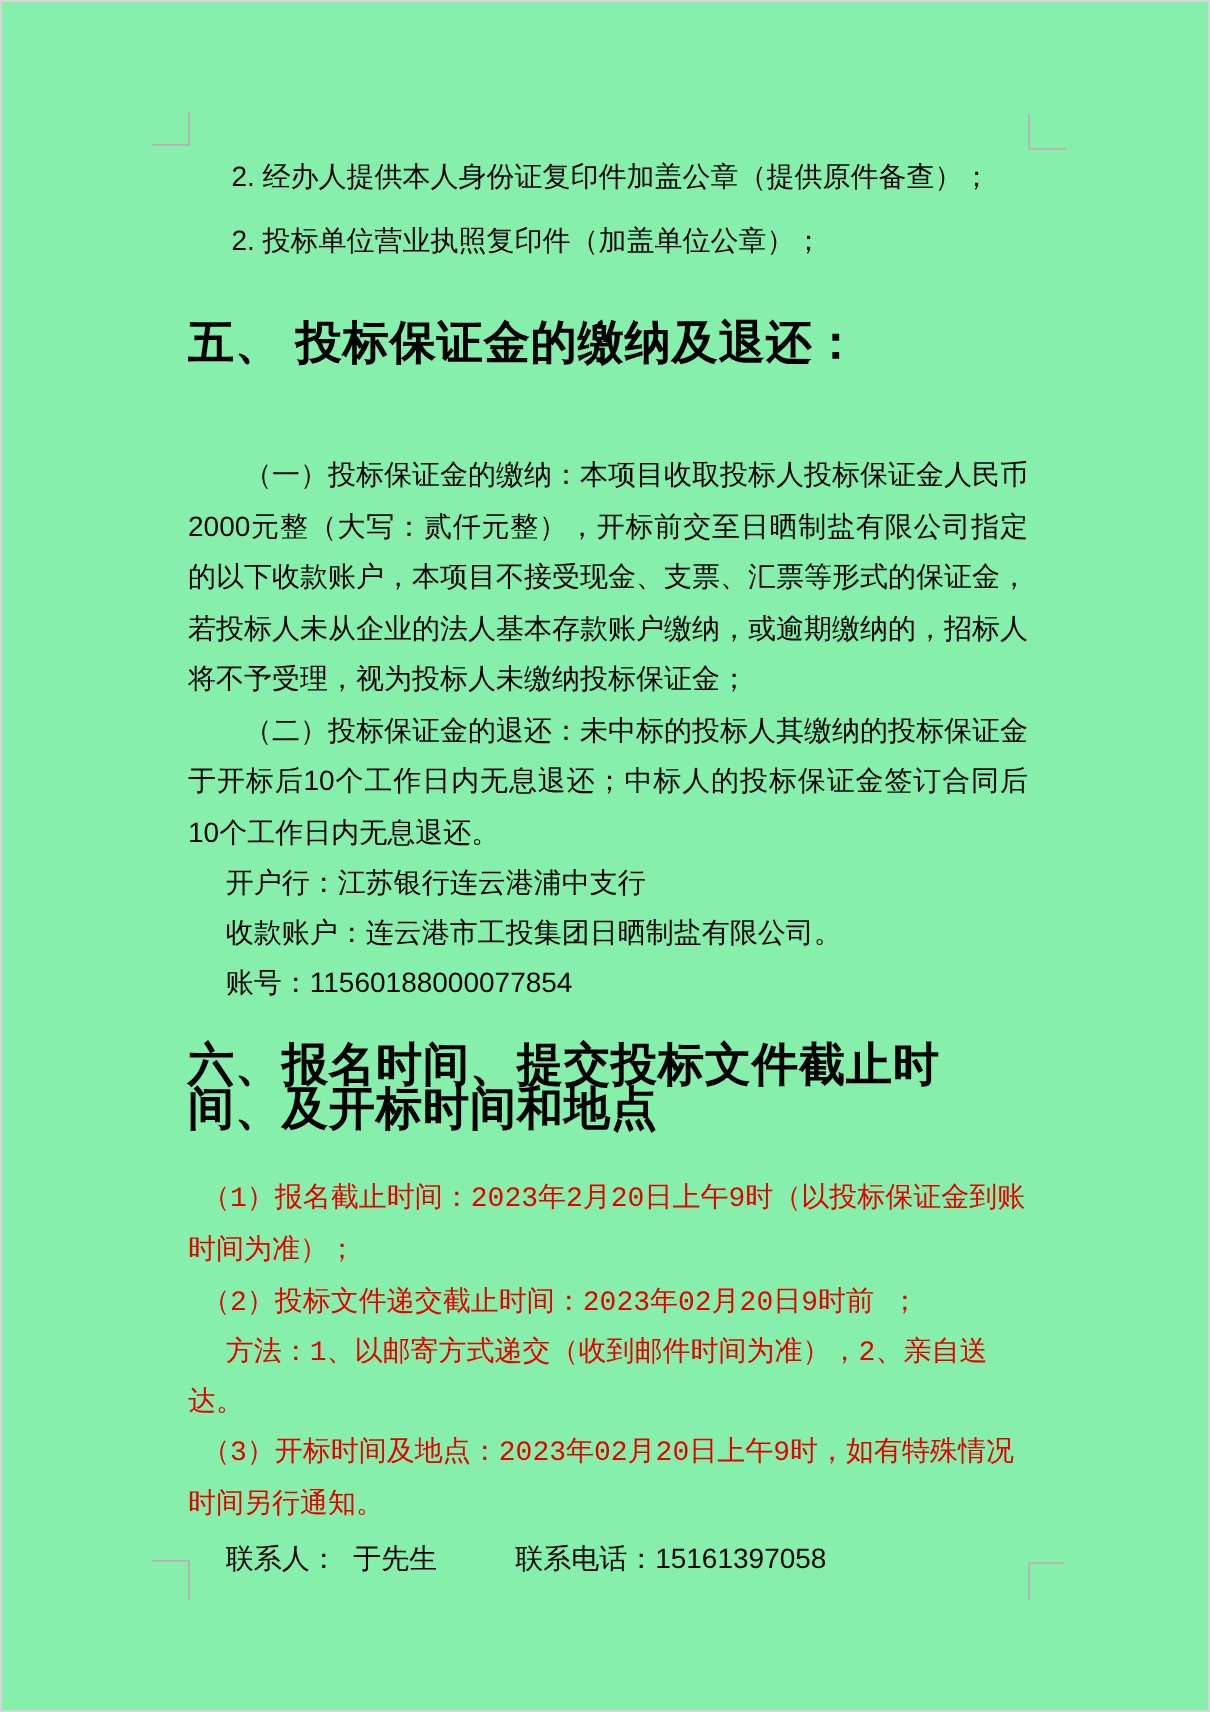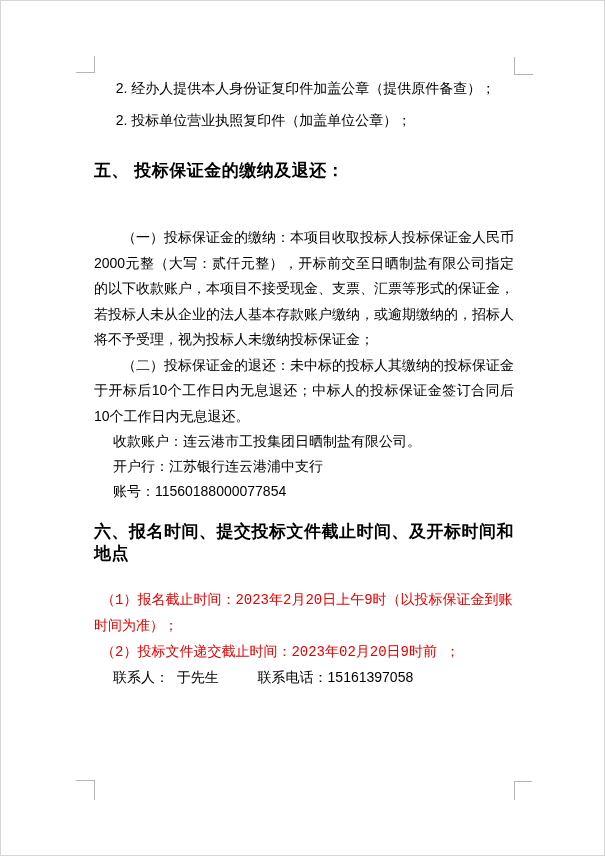--- a/index.html
+++ b/index.html
@@ -5,21 +5,21 @@
   html,body { margin:0; padding:0; }
   body {
     background:#e9e9e9;
     font-family:"Liberation Sans","DejaVu Sans",sans-serif;
     -webkit-font-smoothing:antialiased;
   }
   .page {
     position:relative;
     width:603px; height:854px;
     margin:0 auto;
-    background:#ffffff;
+    background:#86efac;
     border:1px solid #d6d6d6;
     box-sizing:content-box;
     overflow:hidden;
     color:#000;
   }
   
   .crop { position:absolute; }
   .crop.tl { left:75px; top:55px;  width:18px; height:16px; border-right:1px solid #b5b5b5; border-bottom:1px solid #b5b5b5; }
   .crop.tr { left:513px; top:56px; width:18px; height:17px; border-left:1px solid #b5b5b5;  border-bottom:1px solid #b5b5b5; }
   .crop.bl { left:75px; top:779px; width:18px; height:19px; border-right:1px solid #b5b5b5; border-top:1px solid #b5b5b5; }
@@ -29,21 +29,21 @@
     position:absolute;
     left:93px; top:74px;
     width:420px;
     font-size:14px;
     line-height:25.5px;
   }
   p { margin:0; }
   .intro-line { line-height:27px; margin-bottom:5px; text-indent:1.55em; }
 
   .heading {
-    font-size:17px;
+    font-size:23px;
     font-weight:bold;
     line-height:22px;
     letter-spacing:0.5px;
     margin:0;
   }
   .h-five { margin-top:26px; }
   .h-six  { margin-top:17px; }
 
   .para {
     text-align:justify;
@@ -70,27 +70,29 @@
   <div class="content">
 
     <p class="intro-line">2. 经办人提供本人身份证复印件加盖公章（提供原件备查）；</p>
     <p class="intro-line">2. 投标单位营业执照复印件（加盖单位公章）；</p>
 
     <h2 class="heading h-five">五、 投标保证金的缴纳及退还：</h2>
 
     <p class="para para-first">（一）投标保证金的缴纳：本项目收取投标人投标保证金人民币2000元整（大写：贰仟元整），开标前交至日晒制盐有限公司指定的以下收款账户，本项目不接受现金、支票、汇票等形式的保证金，若投标人未从企业的法人基本存款账户缴纳，或逾期缴纳的，招标人将不予受理，视为投标人未缴纳投标保证金；</p>
     <p class="para">（二）投标保证金的退还：未中标的投标人其缴纳的投标保证金于开标后10个工作日内无息退还；中标人的投标保证金签订合同后10个工作日内无息退还。</p>
 
+    <p class="label-line">开户行：江苏银行连云港浦中支行</p>
     <p class="label-line">收款账户：连云港市工投集团日晒制盐有限公司。</p>
-    <p class="label-line">开户行：江苏银行连云港浦中支行</p>
     <p class="label-line">账号：11560188000077854</p>
 
     <h2 class="heading h-six">六、报名时间、提交投标文件截止时间、及开标时间和地点</h2>
 
     <div class="red-block">
       <p class="num-line red">（1）报名截止时间：2023年2月20日上午9时（以投标保证金到账时间为准）；</p>
       <p class="num-line red pre">（2）投标文件递交截止时间：2023年02月20日9时前 ；</p>
+      <p class="label-line red">方法：1、以邮寄方式递交（收到邮件时间为准），2、亲自送达。</p>
+      <p class="num-line red">（3）开标时间及地点：2023年02月20日上午9时，如有特殊情况时间另行通知。</p>
     </div>
 
     <p class="label-line pre">联系人：  于先生          联系电话：15161397058</p>
 
   </div>
 </div>
 
 </body></html>

